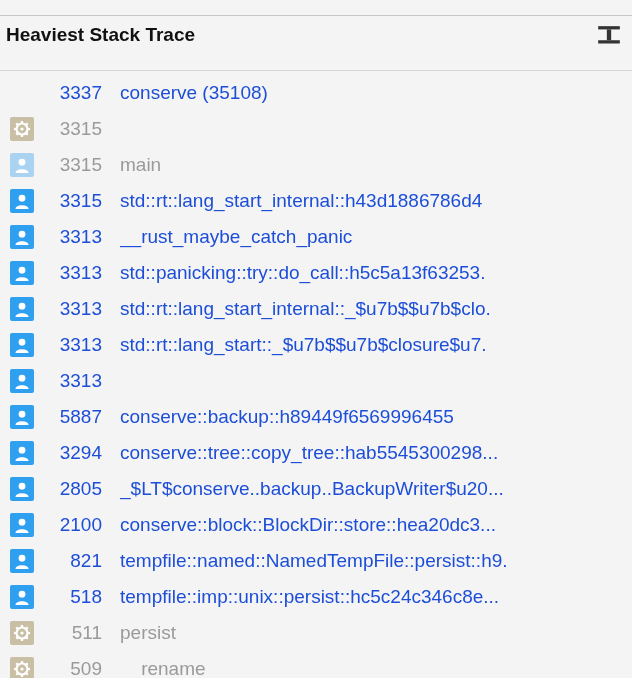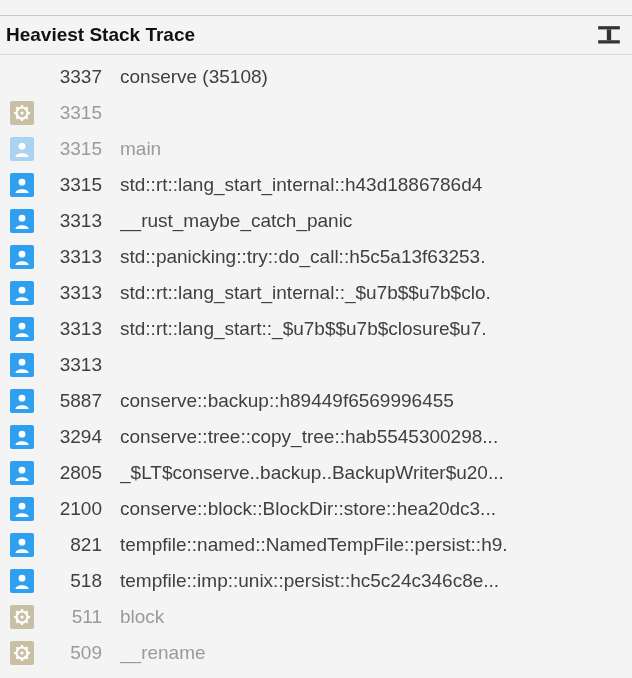--- a/index.html
+++ b/index.html
@@ -11,21 +11,21 @@
     overflow: hidden;
   }
   .top-bar {
     height: 16px;
     background: #f4f4f4;
     border-bottom: 1px solid #c8c8c8;
   }
   .header {
     display: flex;
     justify-content: space-between;
-    padding: 8px 10px 8px 6px;
+    padding: 8px 10px 24px 6px;
     border-bottom: 1px solid #d8d8d8;
   }
   .header-title {
     font-weight: 700;
     font-size: 19px;
     color: #111;
   }
   .focus-btn {
     width: 26px;
     height: 22px;
@@ -35,21 +35,21 @@
     cursor: pointer;
   }
   .focus-btn svg { display: block; }
 
   .rows { padding-top: 4px; }
   .row {
     display: flex;
     align-items: center;
     height: 36px;
     font-size: 19px;
-    color: #404040;
+    color: #1d4ed8;
     white-space: nowrap;
   }
   .row.muted { color: #9a9a9a; }
 
   .icon-cell {
     width: 40px;
     display: flex;
     justify-content: flex-end;
     align-items: center;
     padding-right: 6px;
@@ -270,21 +270,21 @@
     </div>
     <div class="row muted">
       <div class="icon-cell">
         <div class="ic ic-gear">
           <svg viewBox="0 0 16 16">
             <use xlink:href="#gear-path"></use>
           </svg>
         </div>
       </div>
       <div class="count-cell">511</div>
-      <div class="symbol-cell">block</div>
+      <div class="symbol-cell">persist</div>
     </div>
     <div class="row muted">
       <div class="icon-cell">
         <div class="ic ic-gear">
           <svg viewBox="0 0 16 16">
             <use xlink:href="#gear-path"></use>
           </svg>
         </div>
       </div>
       <div class="count-cell">509</div>

